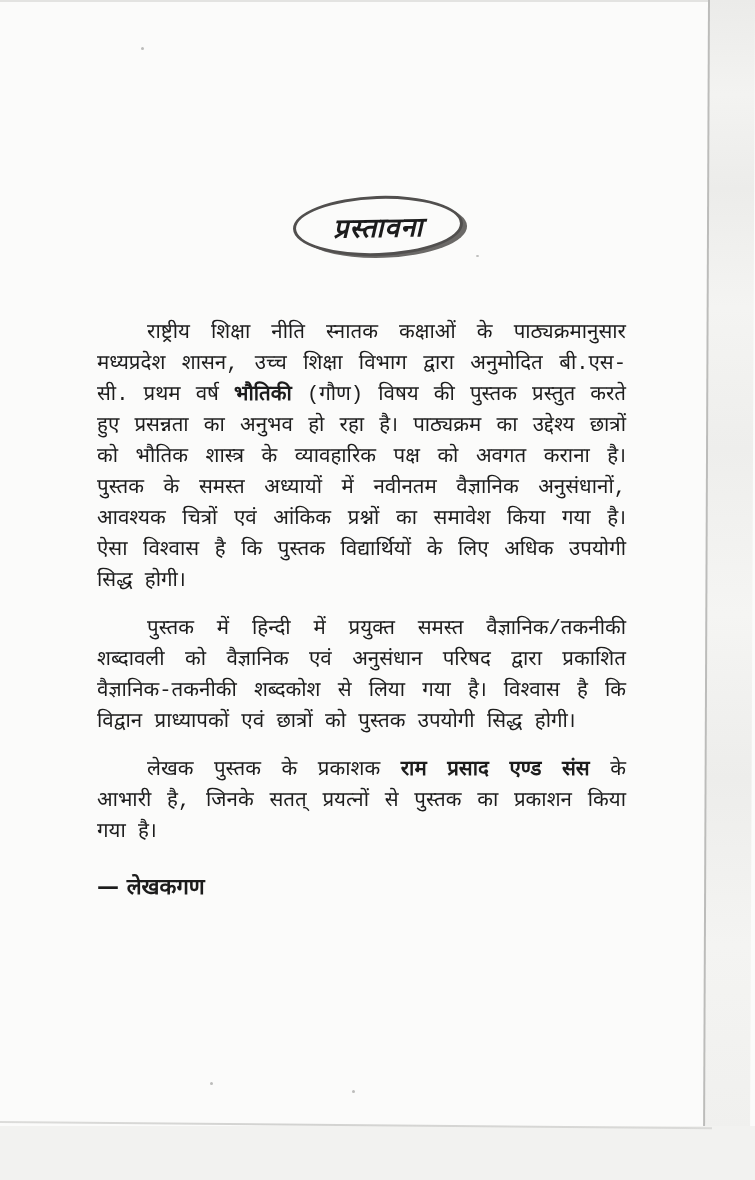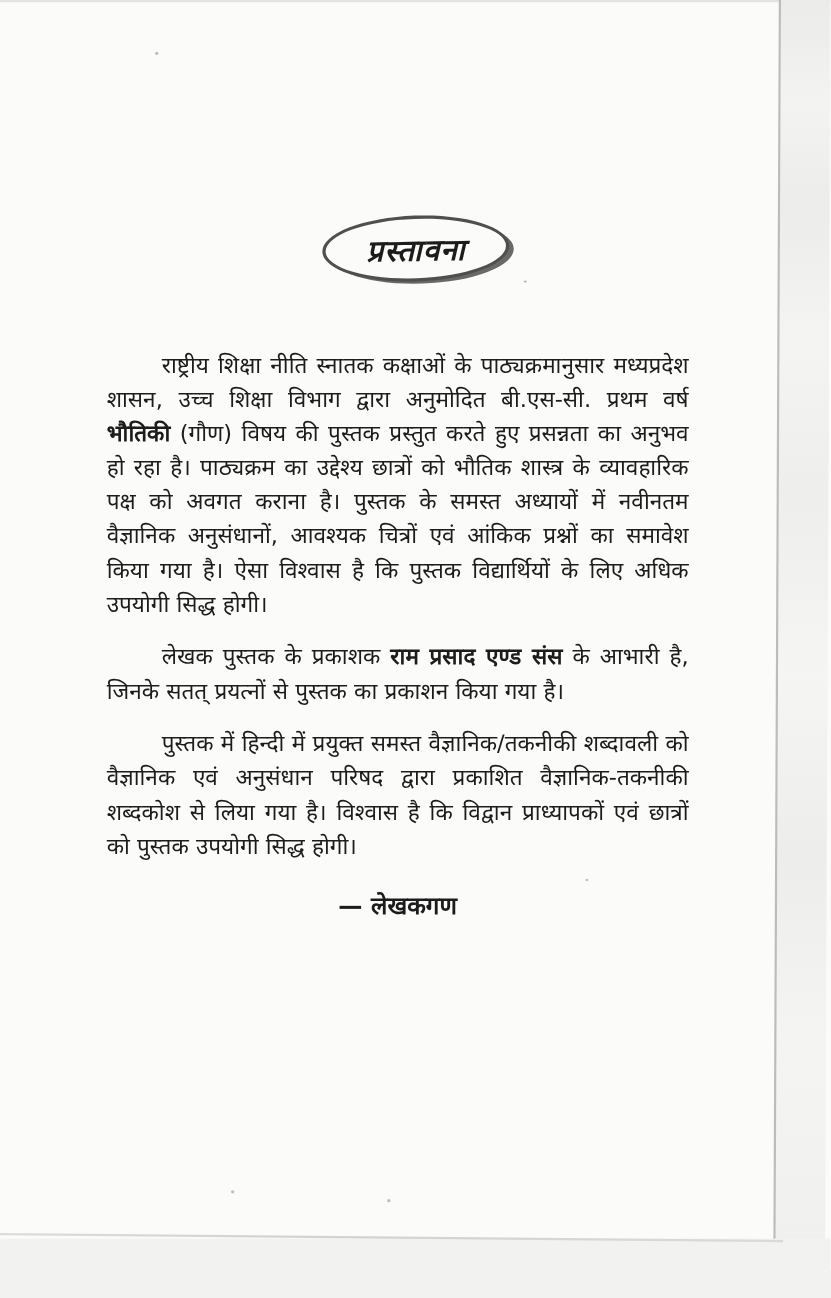--- a/index.html
+++ b/index.html
@@ -71,25 +71,25 @@
 
   
   .content {
     position: absolute;
     left: 97px; top: 317px;
     width: 545px;
     font-size: 20.5px;
     line-height: 31px;
     text-align: justify;
   }
-  .content p { margin: 0 16px 17px 0; text-indent: 50px; }
+  .content p { margin: 0 16px 17px 0; text-indent: 50px; font-family: Liberation Mono, monospace; }
   .content p span.b { font-weight: bold; }
   .signature {
     margin-top: 26px;
-    text-align: center;
+    text-align: left;
     padding-right: 16px;
     font-size: 22px;
     font-weight: bold;
     line-height: 28px;
   }
 </style>
 </head>
 <body>
 
 <div>
@@ -106,18 +106,18 @@
   <div class="speck" style="left:352px; top:1090px; width:3px; height:3px;"></div>
 
   <div class="oval-wrap">
     <div class="oval">
       <span class="oval-title">प्रस्तावना</span>
     </div>
   </div>
 
   <div class="content">
     <p><span>राष्ट्रीय शिक्षा नीति स्नातक कक्षाओं के पाठ्यक्रमानुसार मध्यप्रदेश शासन, उच्च शिक्षा विभाग द्वारा अनुमोदित बी.एस-सी. प्रथम वर्ष </span><span class="b">भौतिकी</span><span> (गौण) विषय की पुस्तक प्रस्तुत करते हुए प्रसन्नता का अनुभव हो रहा है। पाठ्यक्रम का उद्देश्य छात्रों को भौतिक शास्त्र के व्यावहारिक पक्ष को अवगत कराना है। पुस्तक के समस्त अध्यायों में नवीनतम वैज्ञानिक अनुसंधानों, आवश्यक चित्रों एवं आंकिक प्रश्नों का समावेश किया गया है। ऐसा विश्वास है कि पुस्तक विद्यार्थियों के लिए अधिक उपयोगी सिद्ध होगी।</span></p>
+    <p><span>पुस्तक में हिन्दी में प्रयुक्त समस्त वैज्ञानिक/तकनीकी शब्दावली को वैज्ञानिक एवं अनुसंधान परिषद द्वारा प्रकाशित वैज्ञानिक-तकनीकी शब्दकोश से लिया गया है। विश्वास है कि विद्वान प्राध्यापकों एवं छात्रों को पुस्तक उपयोगी सिद्ध होगी।</span></p>
     <p><span>लेखक पुस्तक के प्रकाशक </span><span class="b">राम प्रसाद एण्ड संस</span><span> के आभारी है, जिनके सतत् प्रयत्नों से पुस्तक का प्रकाशन किया गया है।</span></p>
-    <p><span>पुस्तक में हिन्दी में प्रयुक्त समस्त वैज्ञानिक/तकनीकी शब्दावली को वैज्ञानिक एवं अनुसंधान परिषद द्वारा प्रकाशित वैज्ञानिक-तकनीकी शब्दकोश से लिया गया है। विश्वास है कि विद्वान प्राध्यापकों एवं छात्रों को पुस्तक उपयोगी सिद्ध होगी।</span></p>
     <div class="signature">— लेखकगण</div>
   </div>
 
 </div>
 
 </body></html>

